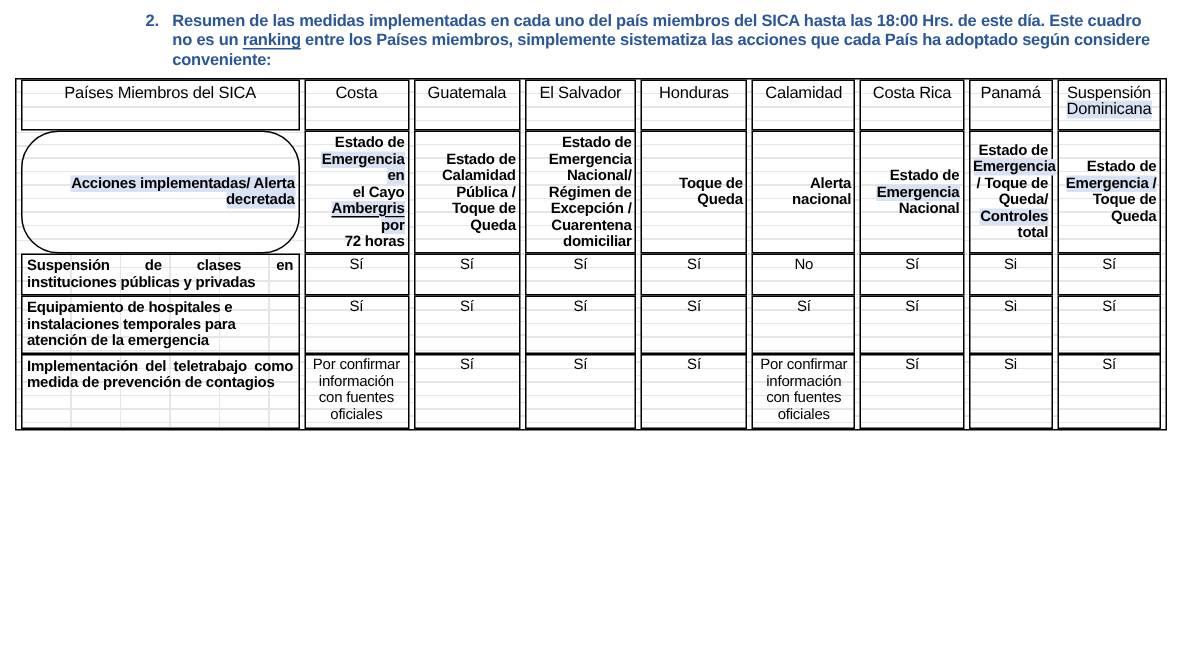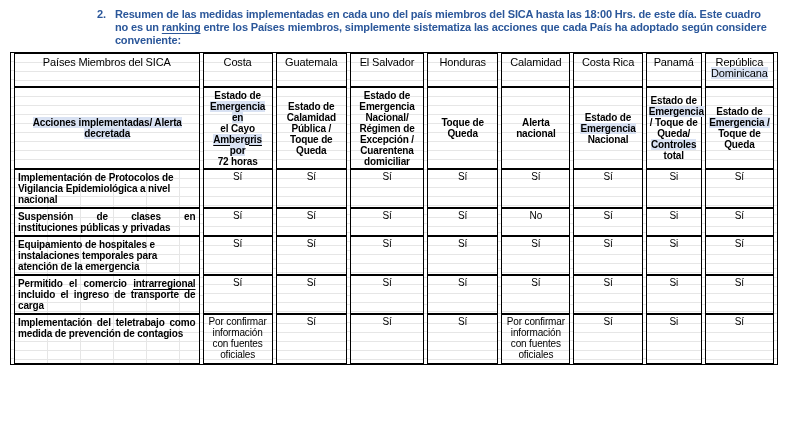--- a/index.html
+++ b/index.html
@@ -14,23 +14,23 @@
   
   table.sica{margin-left:10px;width:768px;table-layout:fixed;
     border-collapse:separate;border-spacing:3px 0;border:1.5px solid #000;
     background:repeating-linear-gradient(to bottom,#fff 0 8px,#e6e6e6 8px 9px);}
   table.sica th,table.sica td{border:1.5px solid #000;
     background:repeating-linear-gradient(to bottom,#fff 0 8px,#e6e6e6 8px 9px);
     font-size:10px;line-height:11px;letter-spacing:-0.15px;padding:1px 2px;box-sizing:border-box;}
   tr.rA{height:34px;}
   tr.rA th{vertical-align:top;text-align:center;font-weight:400;font-size:11px;padding-top:3px;}
   tr.rB{height:82px;}
-  tr.rB th{vertical-align:middle;text-align:center;font-weight:600;}
+  tr.rB th{vertical-align:middle;text-align:right;font-weight:600;}
   th.corner{font-size:10.5px;}
-  th.rowhead{text-align:right;font-weight:600;padding-left:3px !important;}
+  th.rowhead{text-align:right;font-weight:600;padding-left:3px !important;border-radius:25px;}
   tbody tr{height:27px;}
   tbody tr:last-child{height:50px;}
   tbody th.rowlabel{text-align:left;vertical-align:top;font-weight:600;padding:2px 3px;
     background-image:
       repeating-linear-gradient(to right,rgba(0,0,0,0) 0 32px,#e6e6e6 32px 33px),
       repeating-linear-gradient(to bottom,#fff 0 8px,#e6e6e6 8px 9px);}
   tbody th.rowlabel.just{text-align:justify;}
   tbody td{text-align:center;vertical-align:top;padding-top:3px;}
 
   .hl{background:#D9E2F3;}
@@ -62,70 +62,48 @@
     <thead>
       <tr class="rA">
         <th class="corner">Países Miembros del SICA</th>
         <th><span>Costa</span></th>
         <th><span>Guatemala</span></th>
         <th><span>El Salvador</span></th>
         <th><span>Honduras</span></th>
         <th><span>Calamidad</span></th>
         <th><span>Costa Rica</span></th>
         <th><span>Panamá</span></th>
-        <th><span>República </span><span class="hl">Dominicana</span></th>
+        <th><span>Suspensión </span><span class="hl">Dominicana</span></th>
       </tr>
       <tr class="rB">
         <th class="rowhead"><span class="hl">Acciones implementadas/ Alerta decretada</span></th>
         <th><span>Estado de</span><br><span class="hl">Emergencia en</span><br><span>el Cayo</span><br><span class="hl wavy">Ambergris</span><span class="hl"> por</span><br><span>72 horas</span></th>
         <th><span>Estado de Calamidad Pública / Toque de Queda</span></th>
         <th><span>Estado de Emergencia Nacional/ Régimen de Excepción / Cuarentena domiciliar</span></th>
         <th><span>Toque de Queda</span></th>
         <th><span>Alerta nacional</span></th>
         <th><span>Estado de </span><span class="hl">Emergencia</span><span> Nacional</span></th>
         <th><span>Estado de </span><span class="hl">Emergencia</span><span> / Toque de Queda/ </span><span class="hl">Controles</span><span> total</span></th>
         <th><span>Estado de </span><span class="hl">Emergencia /</span><span> Toque de Queda</span></th>
       </tr>
     </thead>
     <tbody>
         <tr>
-          <th class="rowlabel"><span>Implementación de Protocolos de Vigilancia Epidemiológica a nivel nacional</span></th>
-          <td>Sí</td>
-          <td>Sí</td>
-          <td>Sí</td>
-          <td>Sí</td>
-          <td>Sí</td>
-          <td>Sí</td>
-          <td>Si</td>
-          <td>Sí</td>
-        </tr>
-        <tr>
           <th class="rowlabel just"><span>Suspensión de clases en instituciones públicas y privadas</span></th>
           <td>Sí</td>
           <td>Sí</td>
           <td>Sí</td>
           <td>Sí</td>
           <td>No</td>
           <td>Sí</td>
           <td>Si</td>
           <td>Sí</td>
         </tr>
         <tr>
           <th class="rowlabel"><span>Equipamiento de hospitales e instalaciones temporales para atención de la emergencia</span></th>
-          <td>Sí</td>
-          <td>Sí</td>
-          <td>Sí</td>
-          <td>Sí</td>
-          <td>Sí</td>
-          <td>Sí</td>
-          <td>Si</td>
-          <td>Sí</td>
-        </tr>
-        <tr>
-          <th class="rowlabel just"><span>Permitido el comercio </span><span class="wavy">intrarregional</span><span> incluido el ingreso de transporte de carga</span></th>
           <td>Sí</td>
           <td>Sí</td>
           <td>Sí</td>
           <td>Sí</td>
           <td>Sí</td>
           <td>Sí</td>
           <td>Si</td>
           <td>Sí</td>
         </tr>
         <tr>

